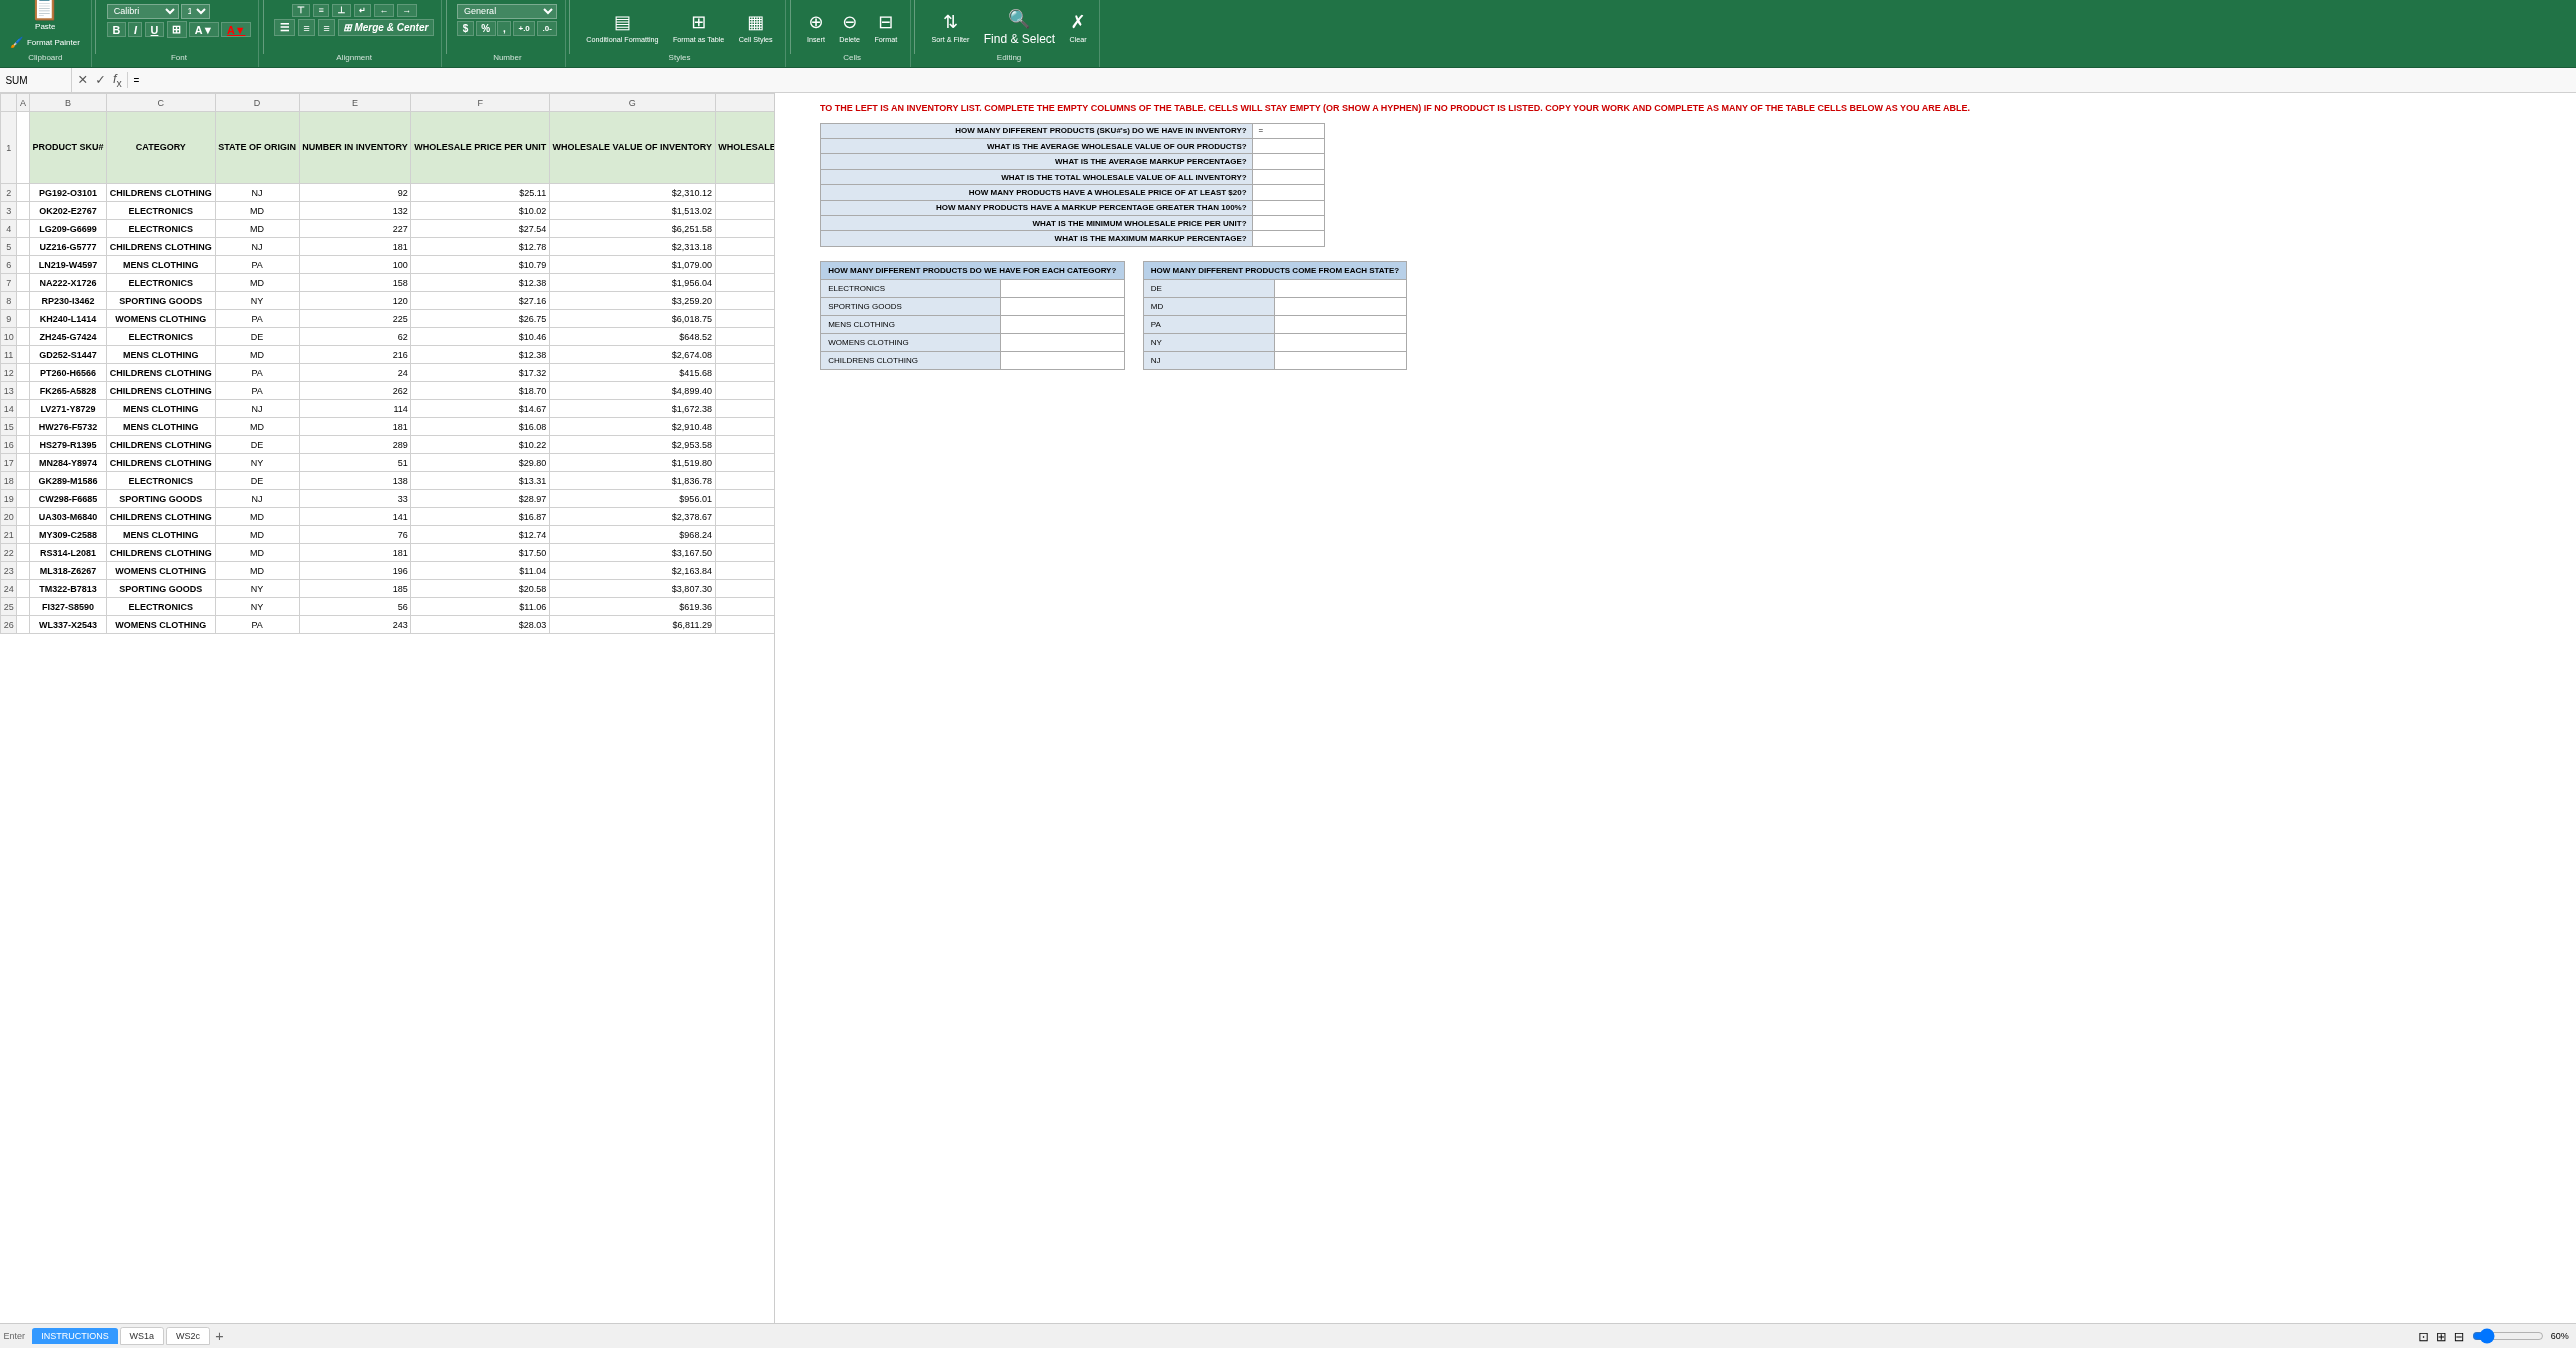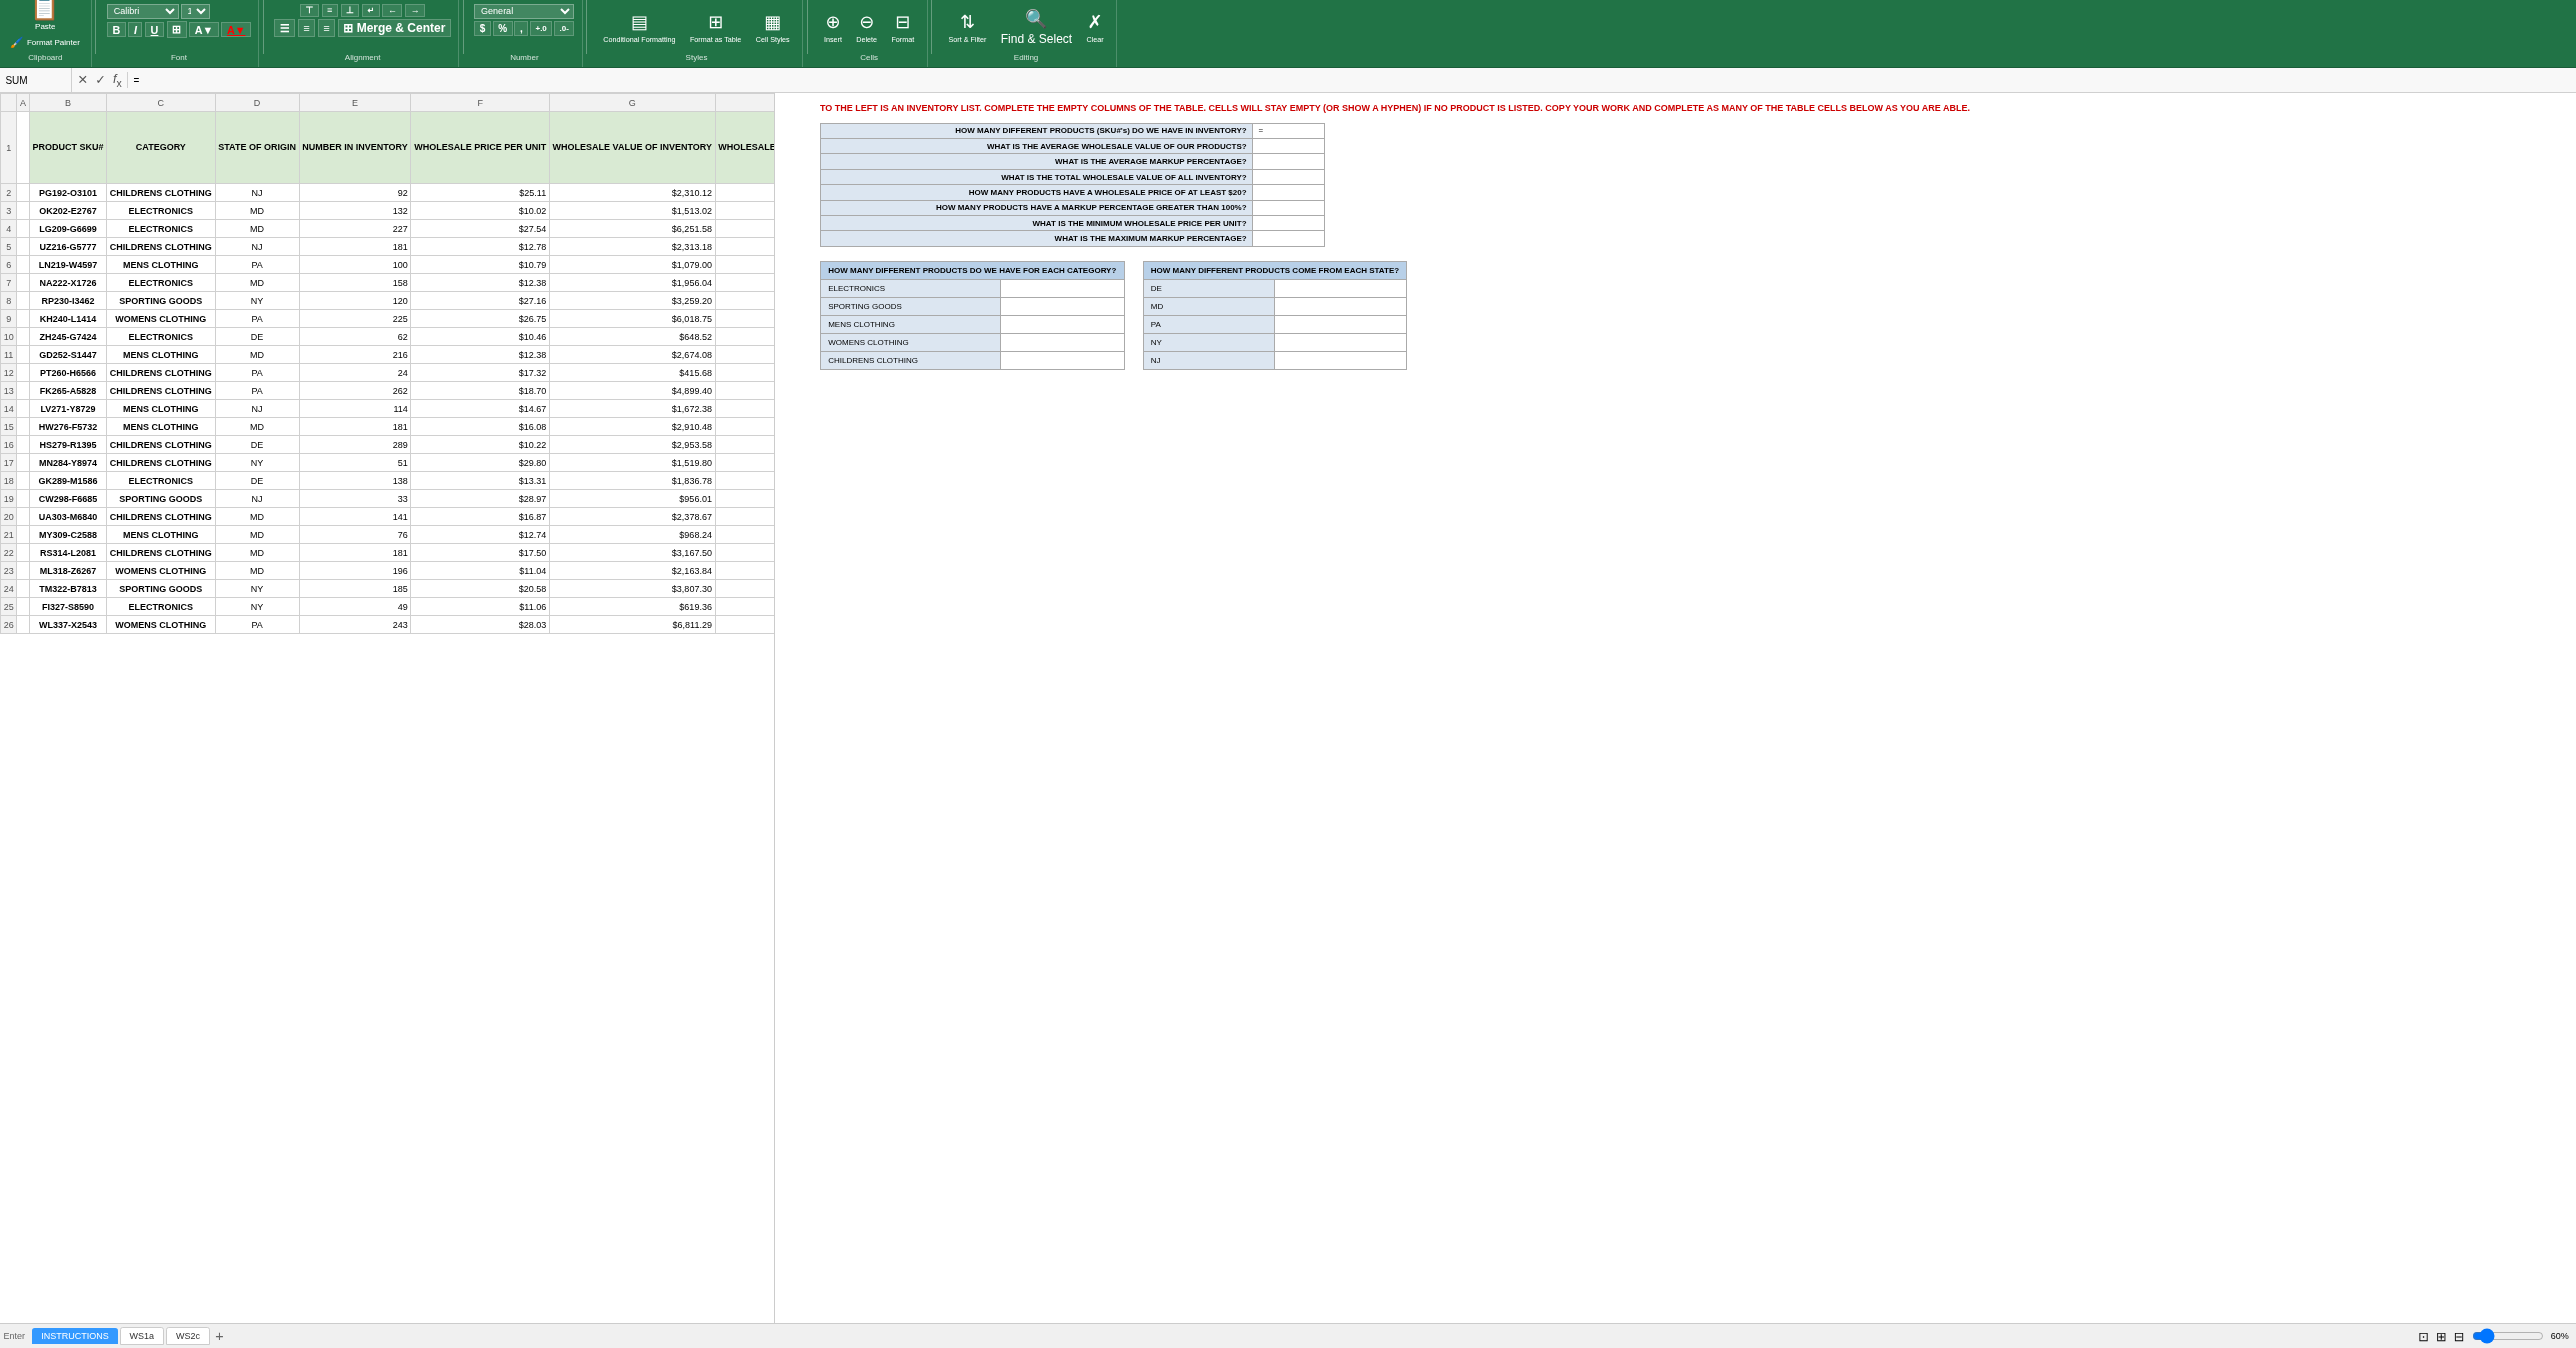--- a/index.html
+++ b/index.html
@@ -136,21 +136,21 @@
         <button class="font-btn" style="font-size:9px;">≡</button>
         <button class="font-btn" style="font-size:9px;">⊥</button>
         <button class="font-btn" style="font-size:8px;">↵</button>
         <button class="font-btn" style="font-size:9px;">←</button>
         <button class="font-btn" style="font-size:9px;">→</button>
       </div>
       <div style="display:flex;gap:2.7px;color:#fff;">
         <button class="font-btn">☰</button>
         <button class="font-btn">≡</button>
         <button class="font-btn">≡</button>
-        <button class="font-btn" style="font-size:12px;white-space:nowrap;">⊞ Merge &amp; Center</button>
+        <button class="font-btn" style="font-size:10px;white-space:nowrap;font-style:italic;">⊞ Merge &amp; Center</button>
       </div>
     </div>
     <div class="ribbon-group-label">Alignment</div>
   </div>
 
   <div class="ribbon-separator"></div>
 
   <div class="ribbon-group number-section">
     <div class="ribbon-items" style="flex-direction:column;gap:1.8px;">
       <select style="background:rgba(255,255,255,0.15);border:0.9px solid rgba(255,255,255,0.3);color:#fff;font-size:9px;padding:0.9px 1.8px;width:100%;"><option>General</option></select>
@@ -534,21 +534,21 @@
             <td class="right-align">$20.58</td>
             <td class="right-align">$3,807.30</td>
             <td class="right-align">1.42%</td>
           </tr>
         <tr>
             <td class="rn">25</td>
             <td></td>
             <td class="left-align">FI327-S8590</td>
             <td class="left-align">ELECTRONICS</td>
             <td class="center-align">NY</td>
-            <td class="right-align">49</td>
+            <td class="right-align">56</td>
             <td class="right-align">$11.06</td>
             <td class="right-align">$619.36</td>
             <td class="right-align">0.23%</td>
           </tr>
         <tr>
             <td class="rn">26</td>
             <td></td>
             <td class="left-align">WL337-X2543</td>
             <td class="left-align">WOMENS CLOTHING</td>
             <td class="center-align">PA</td>

